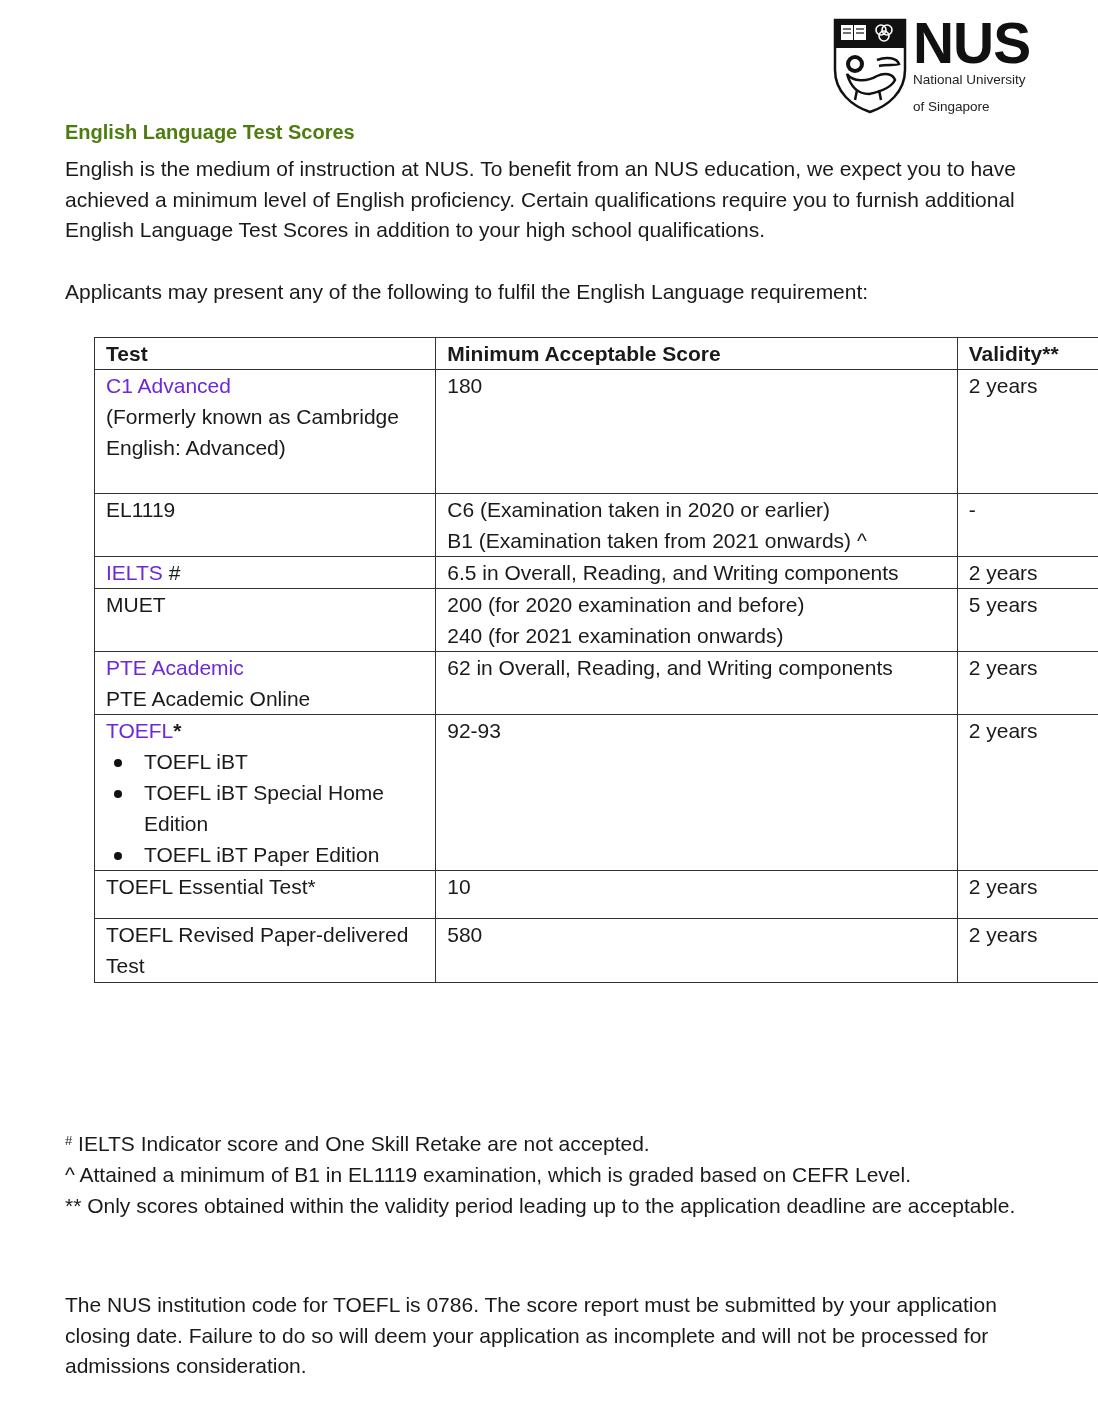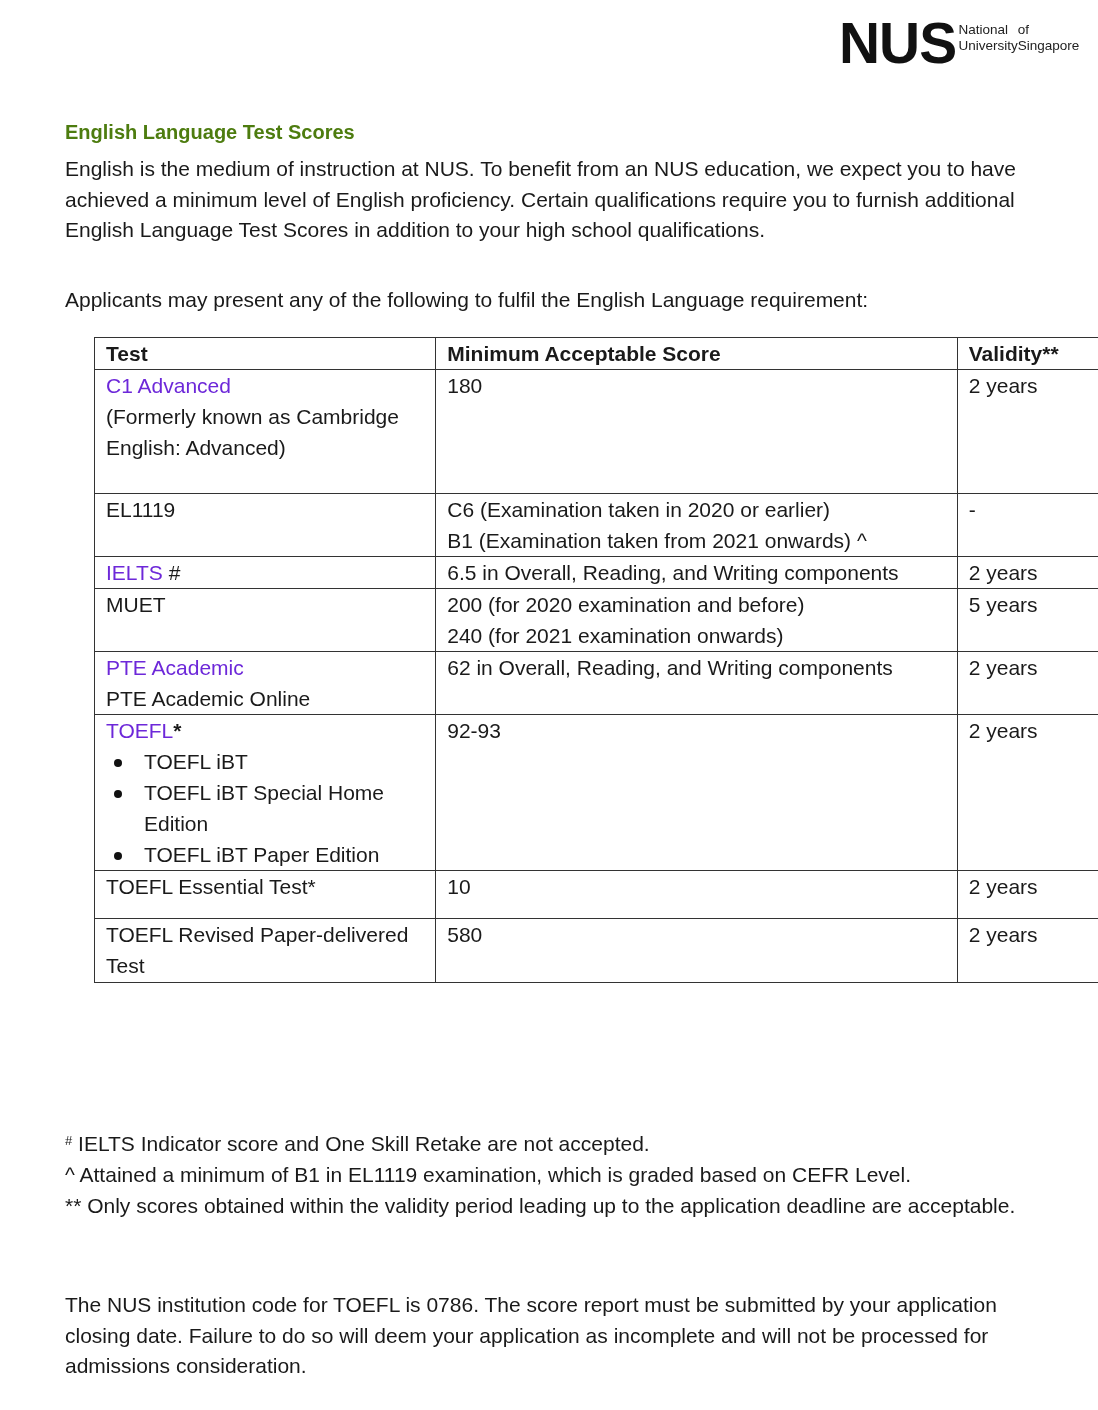--- a/index.html
+++ b/index.html
@@ -6,39 +6,39 @@
   body {
     width: 1098px; height: 1410px; position: relative; overflow: hidden;
     font-family: "Liberation Sans", "DejaVu Sans", sans-serif;
     color: #1a1a1a;
   }
   .logo {
     position: absolute; left: 833px; top: 18px; width: 212px; height: 96px;
     display: flex; align-items: flex-start;
   }
   .logo .crest { width: 74px; height: 96px; }
-  .logo .wordmark { margin-left: 6px; display: flex; flex-direction: row; }
+  .logo .wordmark { margin-left: 6px; display: flex; flex-direction: column; }
   .logo .nus {
     font-family: "Liberation Sans", sans-serif; font-weight: bold;
     font-size: 58px; line-height: 50px; letter-spacing: -1px; color: #111;
     transform: scaleX(0.98); transform-origin: left;
   }
   .logo .sub {
     font-size: 13.5px; line-height: 16px; color: #222; margin-top: 4px;
   }
   .heading {
     position: absolute; left: 65px; top: 121px;
     font-size: 20px; font-weight: bold; color: #4d7c0f;
   }
   .para {
     position: absolute; left: 65px; width: 980px;
     font-size: 21px; line-height: 30.6px;
   }
   .intro { top: 154px; }
-  .lead { top: 285px; }
+  .lead { top: 277px; }
   table.req {
     position: absolute; left: 65px; top: 337px; width: 1045px;
     border-collapse: collapse; font-size: 21px; margin-left: 29px;
   }
   table.req td, table.req th {
     border: 1.5px solid #333; vertical-align: top;
     padding: 0 10px 0 11px; line-height: 31px; text-align: left;
   }
   table.req th { font-weight: bold; }
   col.c1 { width: 320px; } col.c2 { width: 489px; } col.c3 { width: 170px; }
@@ -72,21 +72,21 @@
     <circle cx="22" cy="46" r="9" fill="#111"></circle>
     <circle cx="22" cy="46" r="5" fill="#fff"></circle>
     <path d="M14 56 C20 64 34 64 44 58 C52 54 60 56 62 62 C58 70 46 74 36 76 C26 76 18 70 14 56 Z" fill="none" stroke="#111" stroke-width="2.5"></path>
     <path d="M44 42 C54 38 64 40 66 46 C62 48 54 46 46 48" fill="none" stroke="#111" stroke-width="2.5"></path>
     <line x1="24" y1="72" x2="22" y2="82" stroke="#111" stroke-width="2.5"></line>
     <line x1="46" y1="72" x2="48" y2="82" stroke="#111" stroke-width="2.5"></line>
   </svg>
   <div class="wordmark">
     <span class="nus">NUS</span>
     <span class="sub">National University</span>
-    <span class="sub" style="margin-top:4px">of Singapore</span>
+    <span class="sub" style="margin-top:11px">of Singapore</span>
   </div>
 </div>
 
 <div class="heading">English Language Test Scores</div>
 <div class="para intro">English is the medium of instruction at NUS. To benefit from an NUS education, we expect you to have achieved a minimum level of English proficiency. Certain qualifications require you to furnish additional English Language Test Scores in addition to your high school qualifications.</div>
 <div class="para lead">Applicants may present any of the following to fulfil the English Language requirement:</div>
 
 <table class="req">
   <colgroup>
       <col class="c1">

